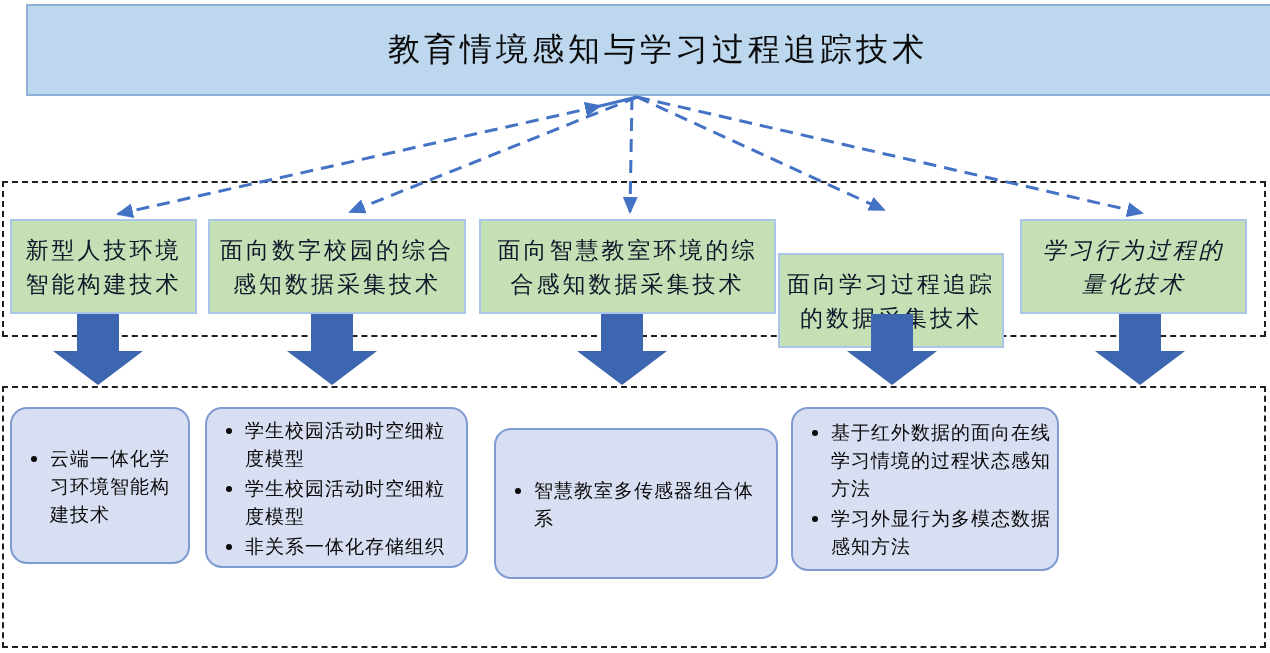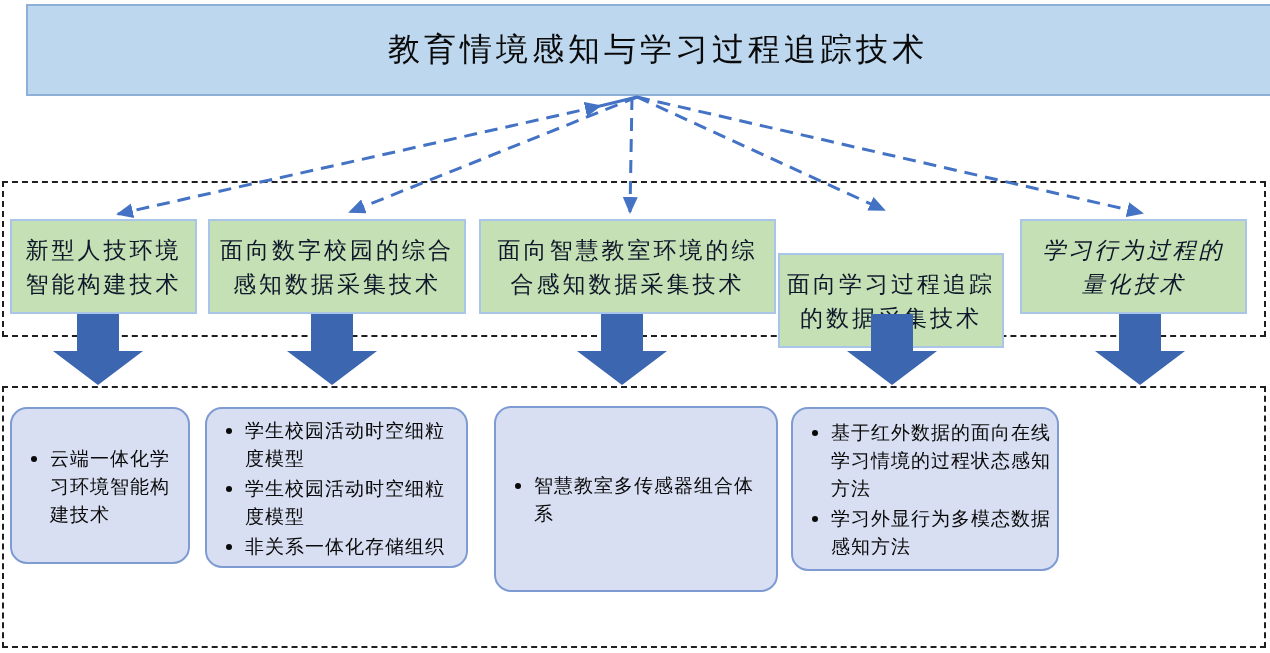--- a/index.html
+++ b/index.html
@@ -36,21 +36,21 @@
   .tech-4{left:778px;width:226px;margin-top:34px;}
   .tech-5{left:1020px;width:227px;font-style:italic;}
 
   
   .detail-box{position:absolute;background:var(--detail-fill);
     border:2px solid var(--detail-border);border-radius:17px;
     display:flex;flex-direction:column;justify-content:center;z-index:2;
     padding:8px 6px 8px 14px;}
   .detail-1{left:10px;top:407px;width:180px;height:157px;padding-right:10px;}
   .detail-2{left:205px;top:407px;width:263px;height:161px;}
-  .detail-3{left:494px;top:406px;width:284px;height:186px;}
+  .detail-3{left:494px;top:428px;width:284px;height:151px;}
   .detail-4{left:791px;top:407px;width:268px;height:164px;}
   .detail-5{left:1028px;top:399px;width:230px;height:172px;}
   .bullet-list{list-style:disc outside;padding-left:24px;margin:0;}
   .bullet-list li{font-size:19px;letter-spacing:1px;line-height:28px;margin:2px 0;color:#0a0a0a;}
 
   
   .arrow-layer{position:absolute;left:0;top:0;width:1270px;height:653px;z-index:3;pointer-events:none;}
   .fan-line{stroke:var(--arrow-blue);stroke-width:3;fill:none;stroke-dasharray:13 8;}
   .fan-stub{stroke:var(--arrow-blue);stroke-width:3;fill:none;}
   .arrowhead-glyph{fill:var(--arrow-blue);}

